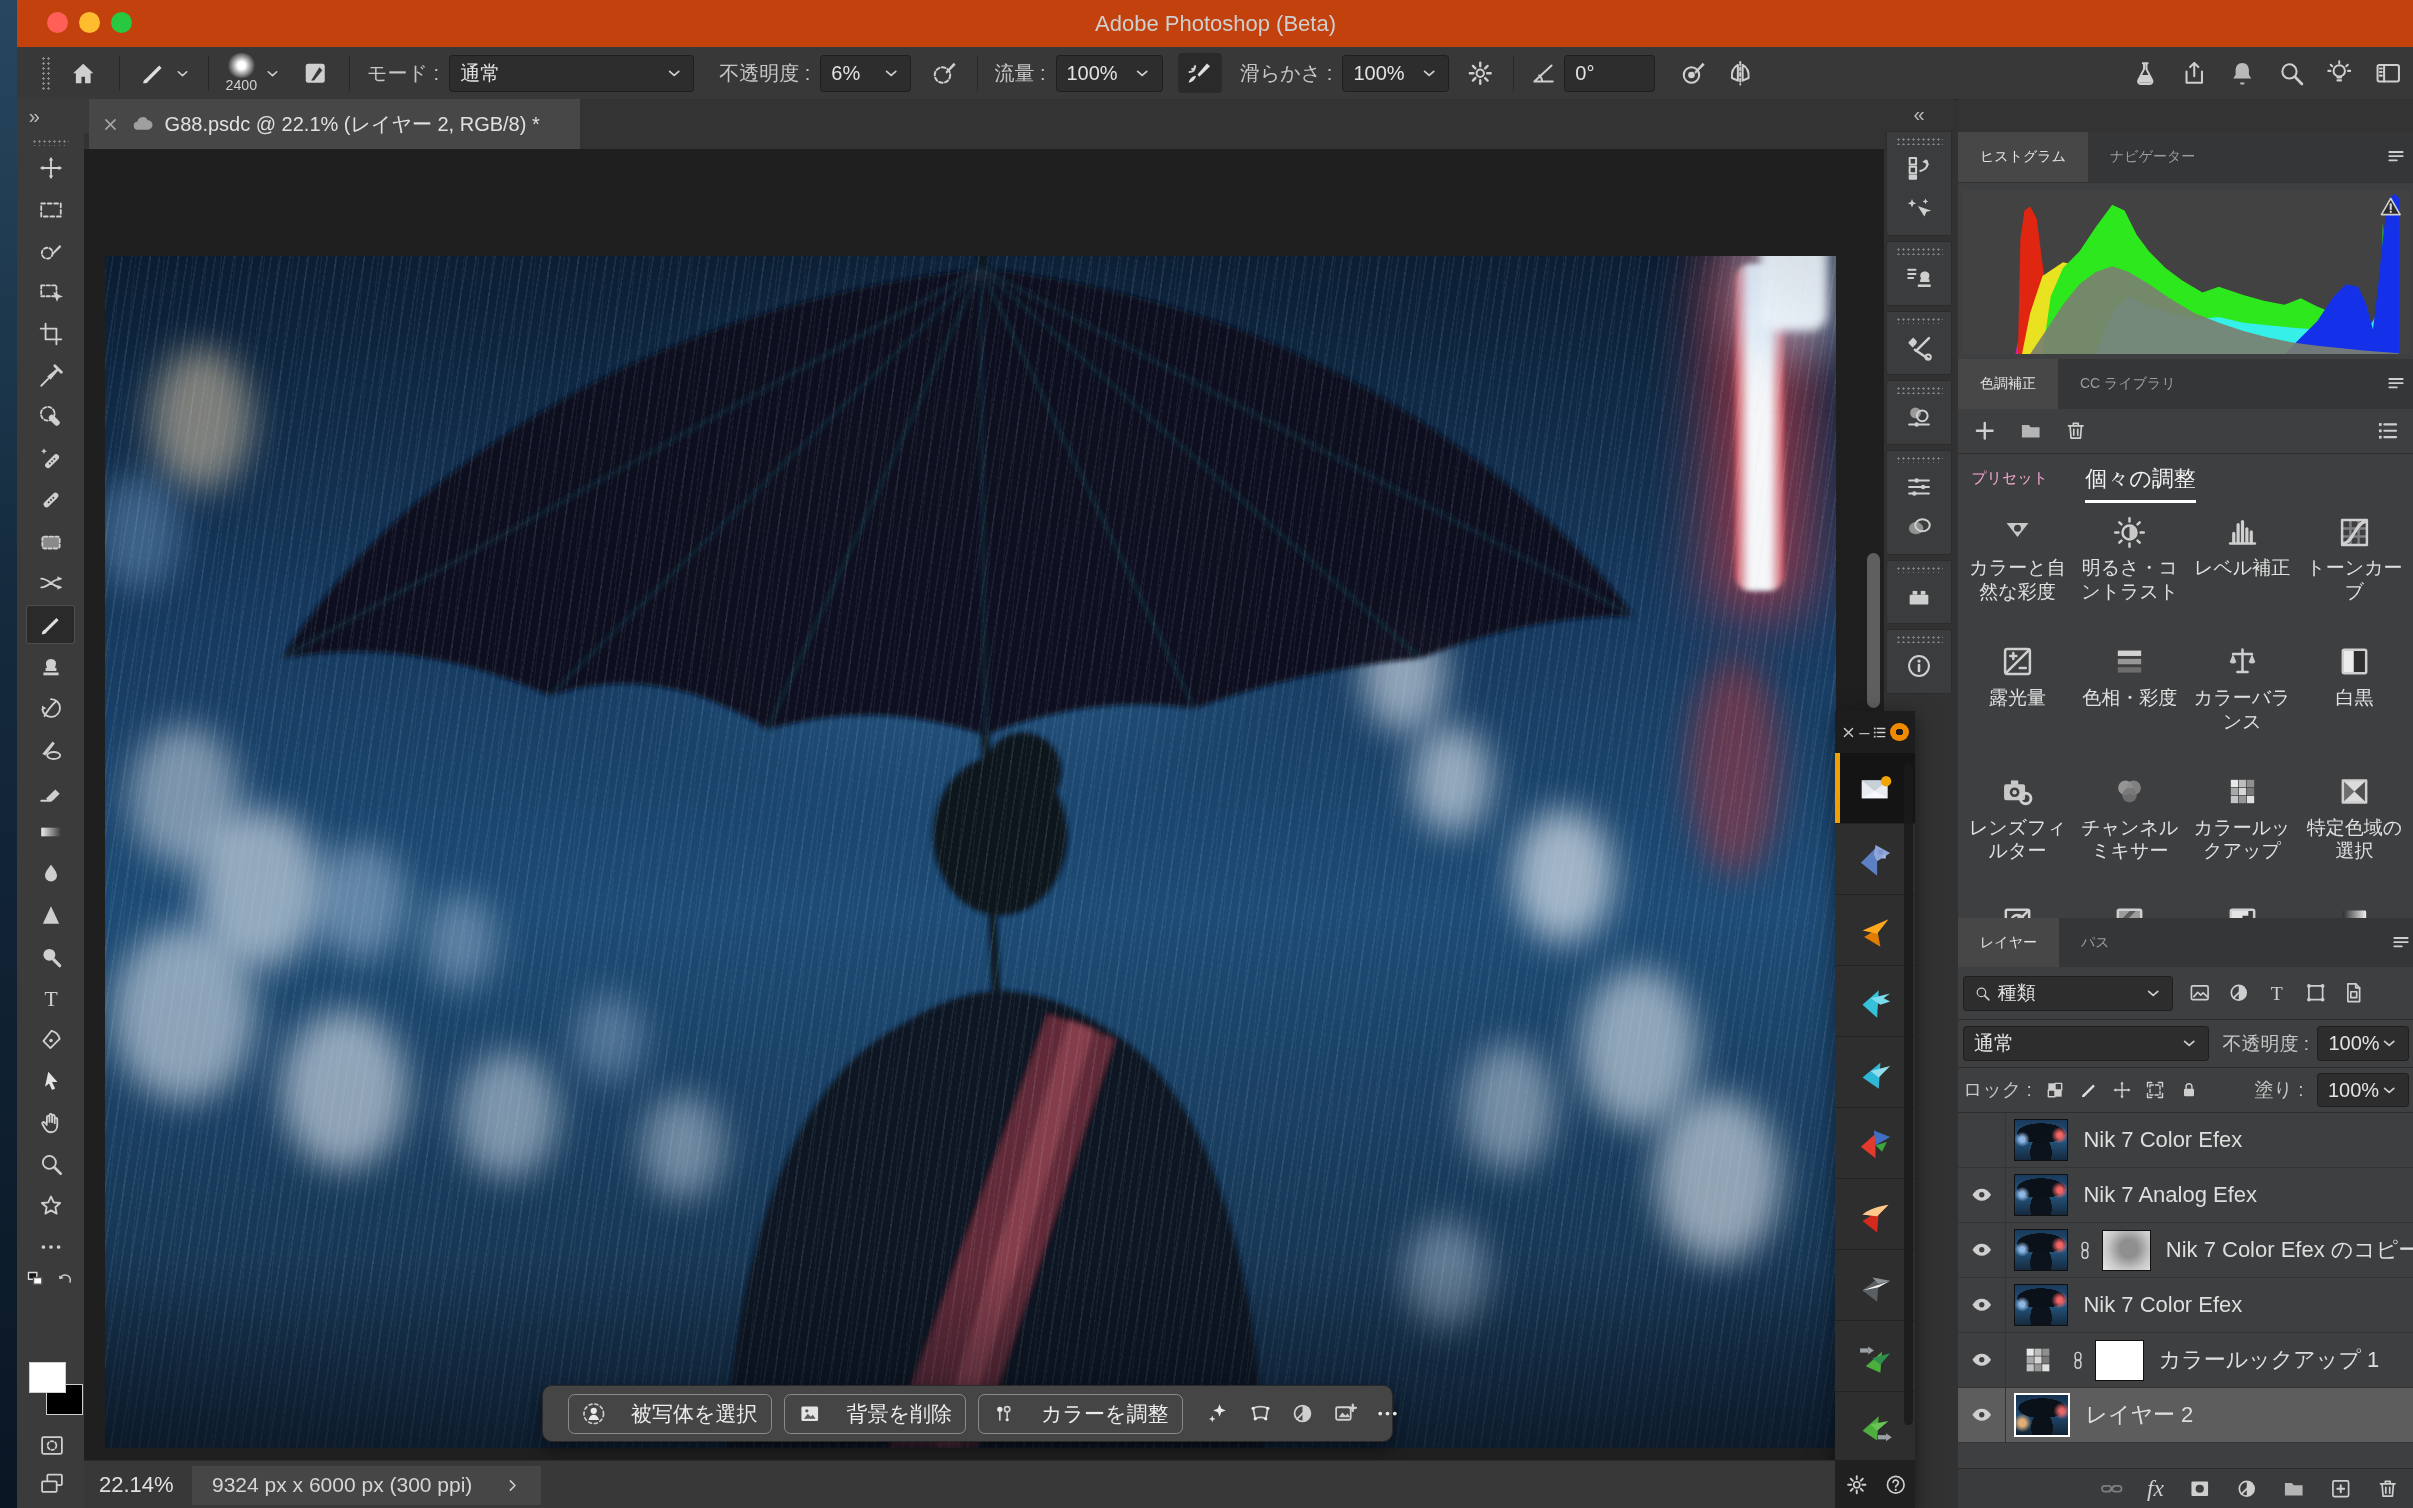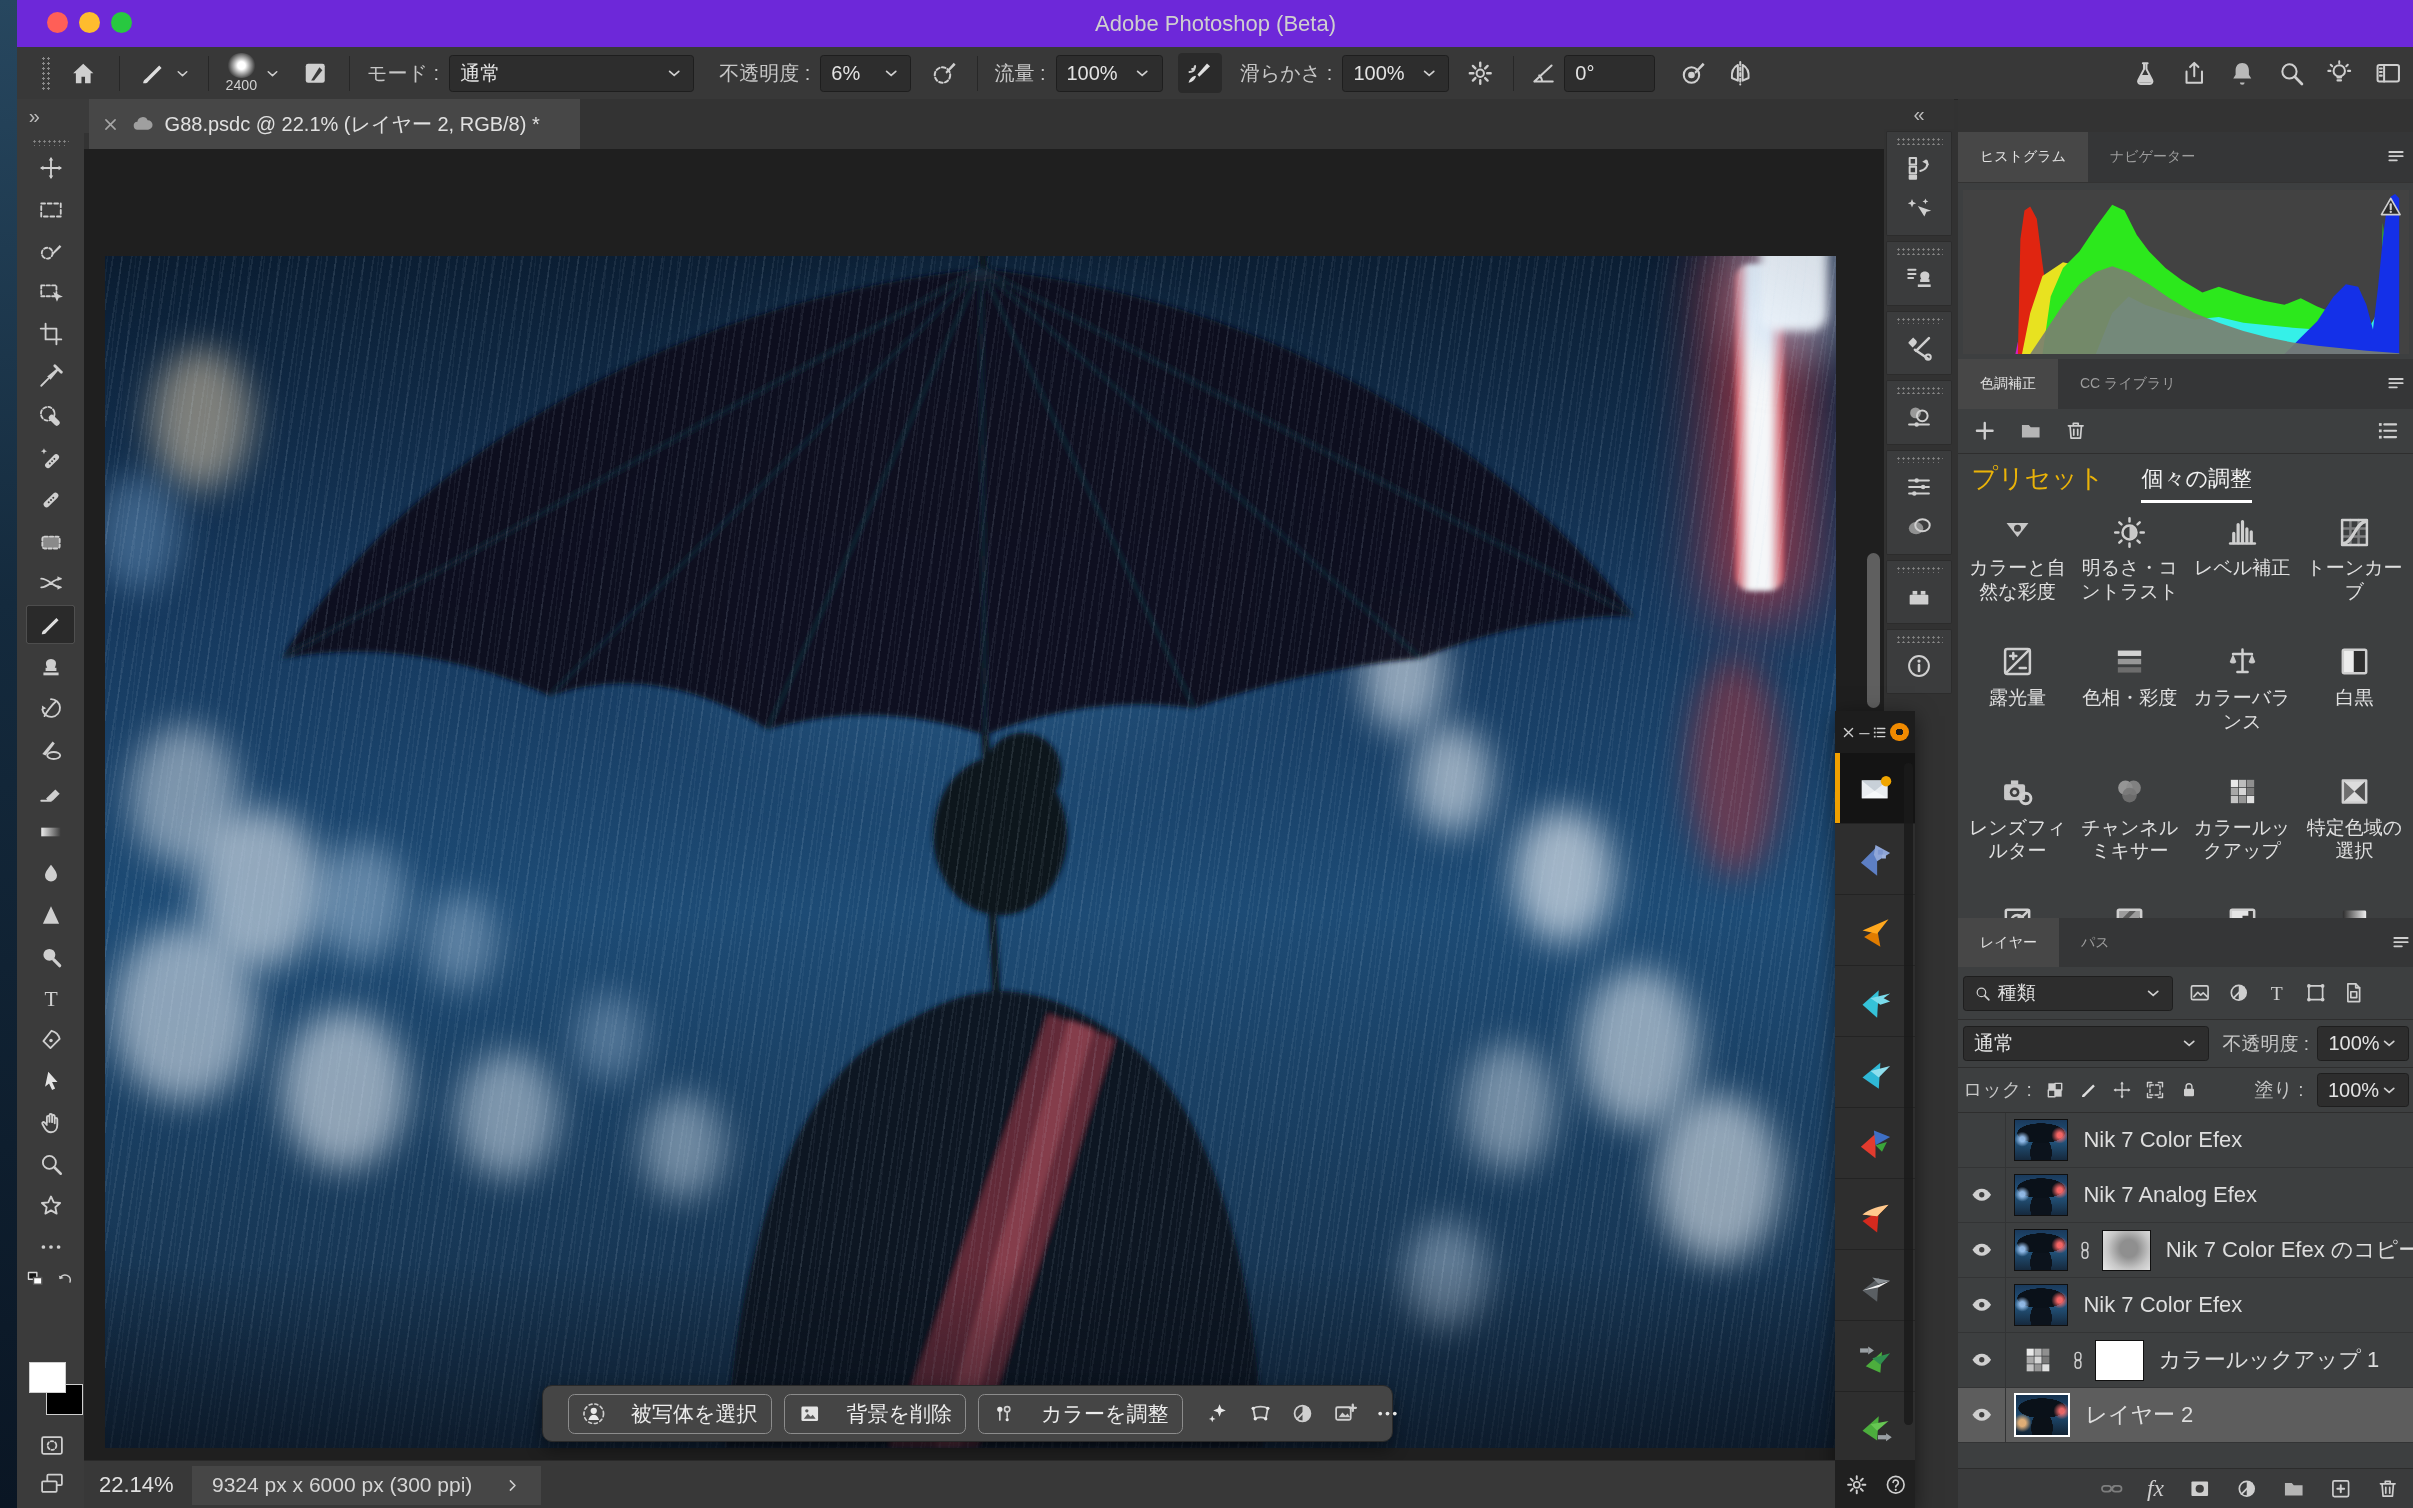--- a/index.html
+++ b/index.html
@@ -76,21 +76,21 @@
   .bokeh{position:absolute;border-radius:50%;filter:blur(17px);}
   .fxtxt{font-style:italic;font-size:23.5px;color:#cfcfcf;font-family:"Liberation Serif",serif;}
 </style>
 </head>
 <body>
 
 <div class="app">
 
   <div class="abs" style="left:0;top:0;width:17px;height:1508px;background:linear-gradient(180deg,#27475f,#142a3d 40%,#0a1624);"></div>
 
-  <div class="abs" style="left:17px;top:0;width:2397px;height:47px;background:#6d28d9;border-bottom:0.8px solid #262626;">
+  <div class="abs" style="left:17px;top:0;width:2397px;height:47px;background:#c2410c;border-bottom:0.8px solid #262626;">
     <div class="abs" style="left:30px;top:11.7px;width:21px;height:21px;border-radius:50%;background:#ff5f57;"></div>
     <div class="abs" style="left:62px;top:11.7px;width:21px;height:21px;border-radius:50%;background:#febc2e;"></div>
     <div class="abs" style="left:94px;top:11.7px;width:21px;height:21px;border-radius:50%;background:#28c840;"></div>
     <div class="abs" style="left:0;top:0;width:100%;height:47px;display:flex;align-items:center;justify-content:center;font-size:22px;color:#cfcfcf;">Adobe Photoshop (Beta)</div>
   </div>
 
   <div class="abs r" style="left:17px;top:47px;width:2397px;height:52px;background:#383838;border-bottom:0.8px solid #262626;gap:0;">
     <div style="width:10px;height:34px;margin-left:23.5px;background-image:radial-gradient(circle,#8a8a8a 1px,transparent 1.4px);background-size:5px 5px;"></div>
     <span class="ico" style="margin-left:18.4px;">
         <svg viewBox="0 0 24 24" fill="none" stroke="#cfcfcf" stroke-width="1.7" stroke-linecap="round" stroke-linejoin="round">
@@ -773,21 +773,21 @@
       <span class="ico28" style="margin-left:auto;display:inline-flex;">
           <svg viewBox="0 0 24 24" fill="none" stroke="#cfcfcf" stroke-width="1.7" stroke-linecap="round" stroke-linejoin="round">
             <path d="M8.5 5.5h12M8.5 12h12M8.5 18.5h12" stroke-width="2.2"></path>
             <rect x="3" y="4.2" width="2.8" height="2.8" fill="#cfcfcf" stroke="none"></rect>
             <rect x="3" y="10.7" width="2.8" height="2.8" fill="#cfcfcf" stroke="none"></rect>
             <rect x="3" y="17.2" width="2.8" height="2.8" fill="#cfcfcf" stroke="none"></rect>
           </svg>
         </span>
     </div>
     <div class="r" style="height:49px;padding:0 13.4px;gap:37px;">
-      <div style="font-size:26px;color:#eab308;">プリセット</div>
+      <div style="font-size:15px;color:#f9a8d4;">プリセット</div>
       <div style="font-size:22px;color:#f2f2f2;border-bottom:3.4px solid #ffffff;padding-bottom:6.7px;margin-bottom:-10px;">個々の調整</div>
     </div>
     <div class="adjgrid" id="adj-grid" style="padding:11.7px 3.4px 0 3.4px;">
         <div class="adjcell">
           <span class="ico">
             <svg viewBox="0 0 24 24" fill="none" stroke="#cfcfcf" stroke-width="1.7" stroke-linecap="round" stroke-linejoin="round">
               <path d="M4.5 5.5h15L12 15z" fill="#c8c8c8" stroke="none"></path>
               <circle cx="12" cy="9" r="2.4" fill="#3e3e3e" stroke="none"></circle>
             </svg>
           </span>

